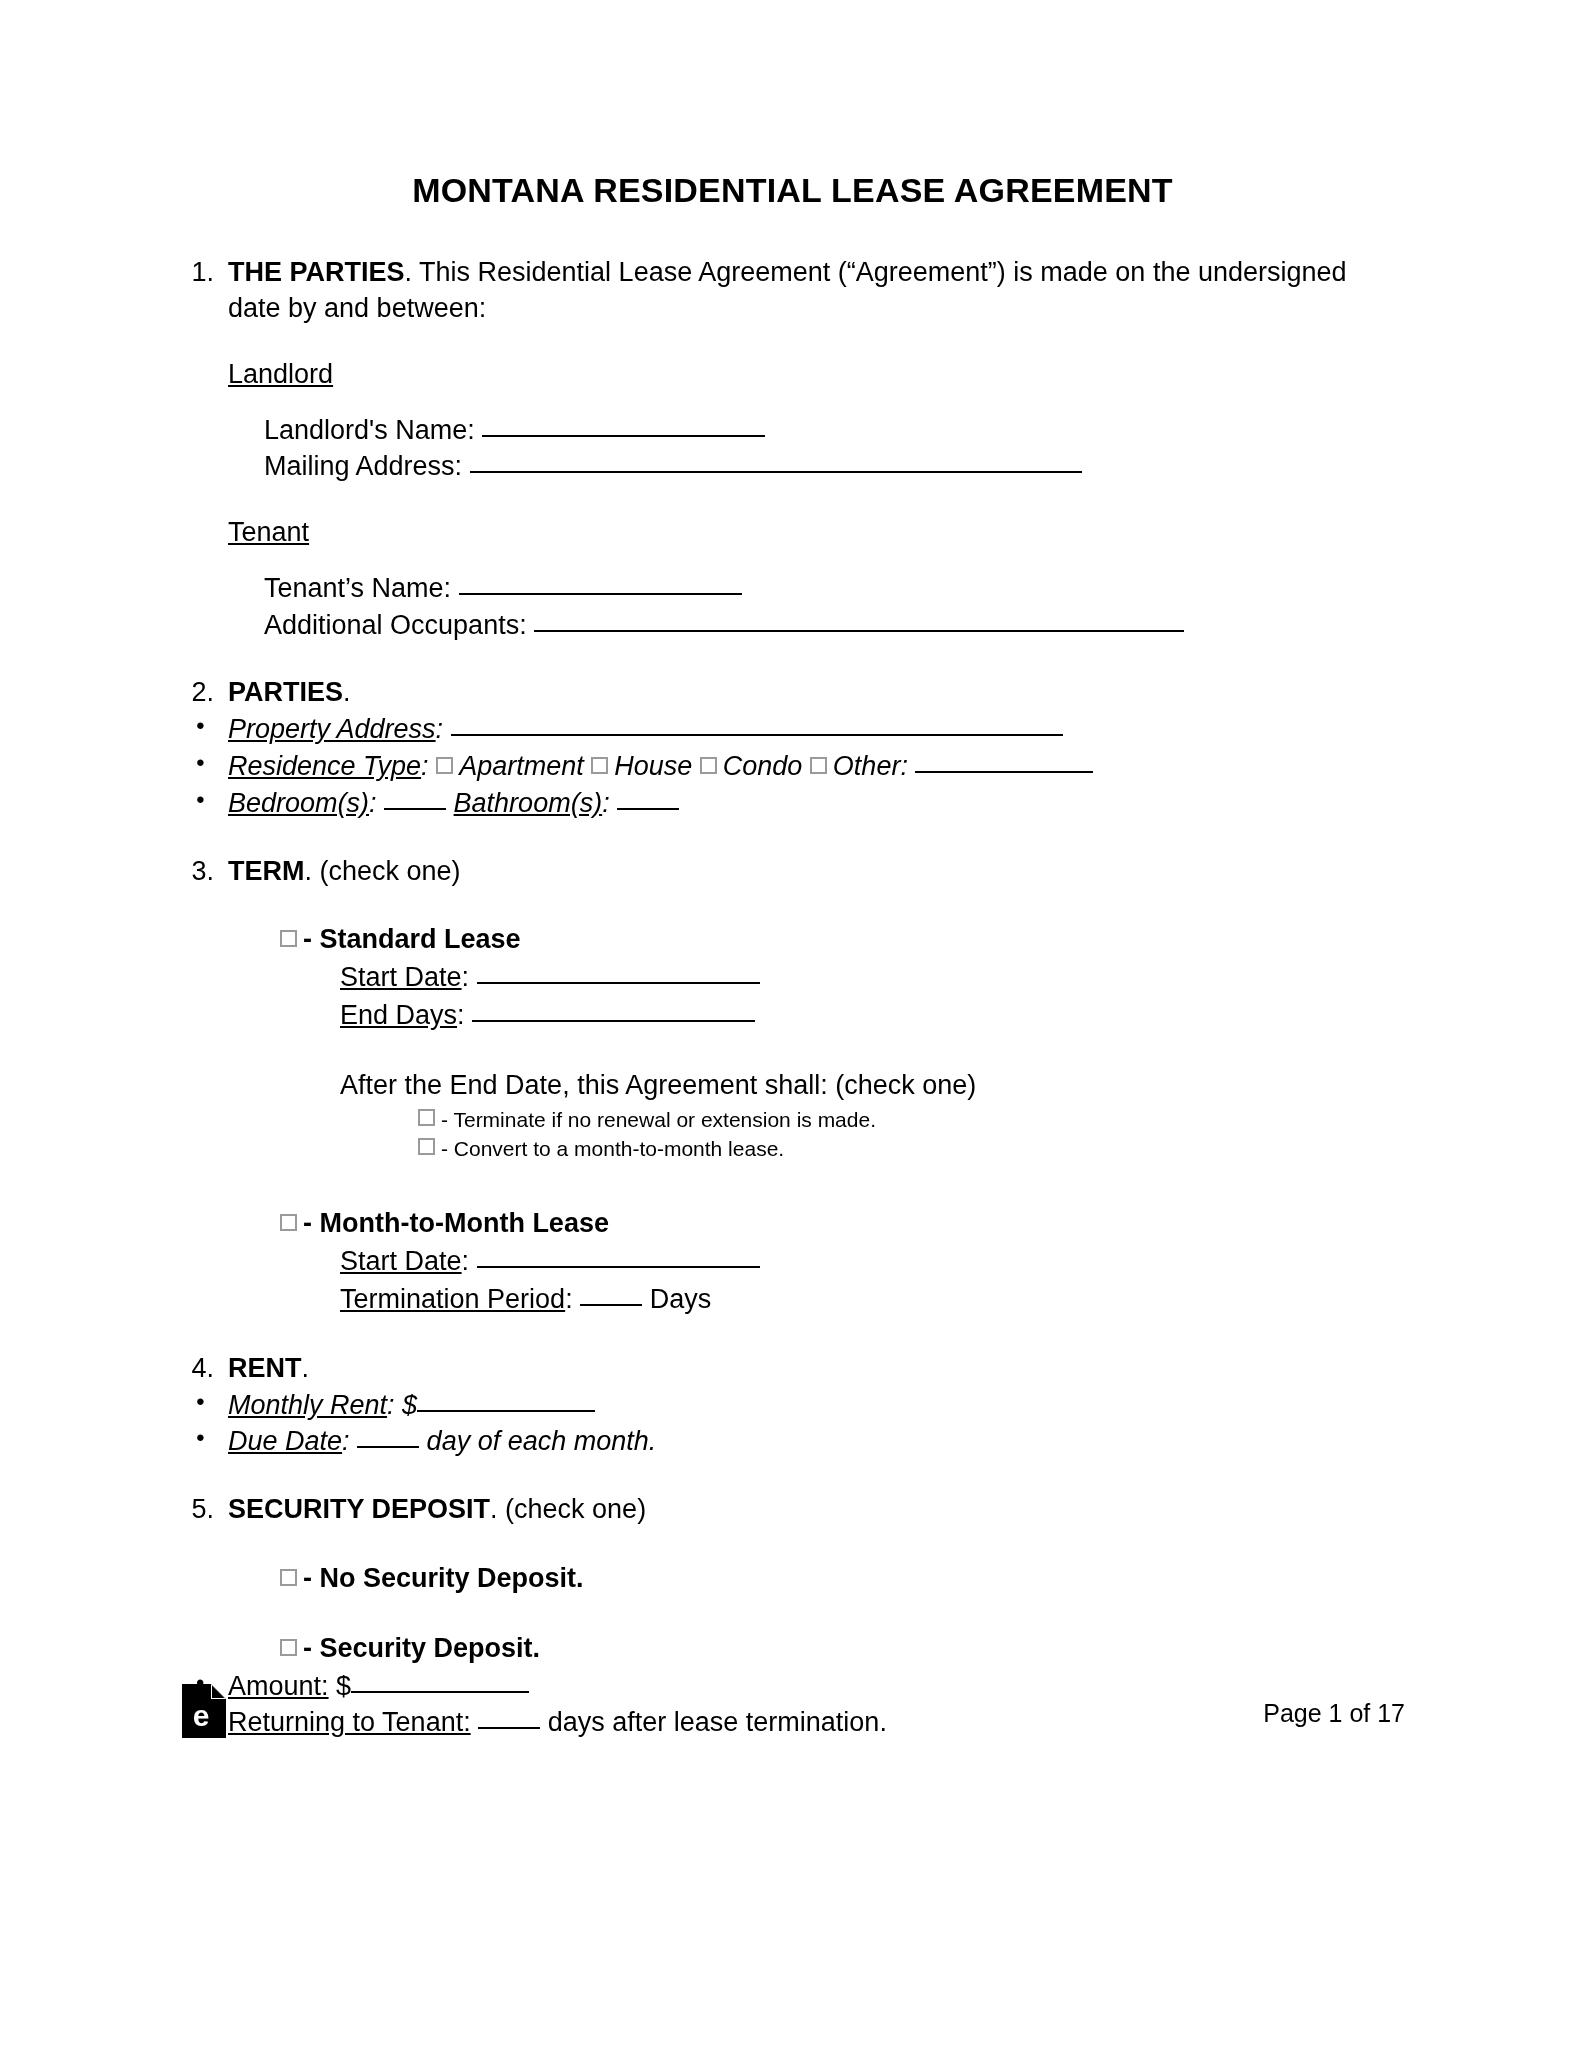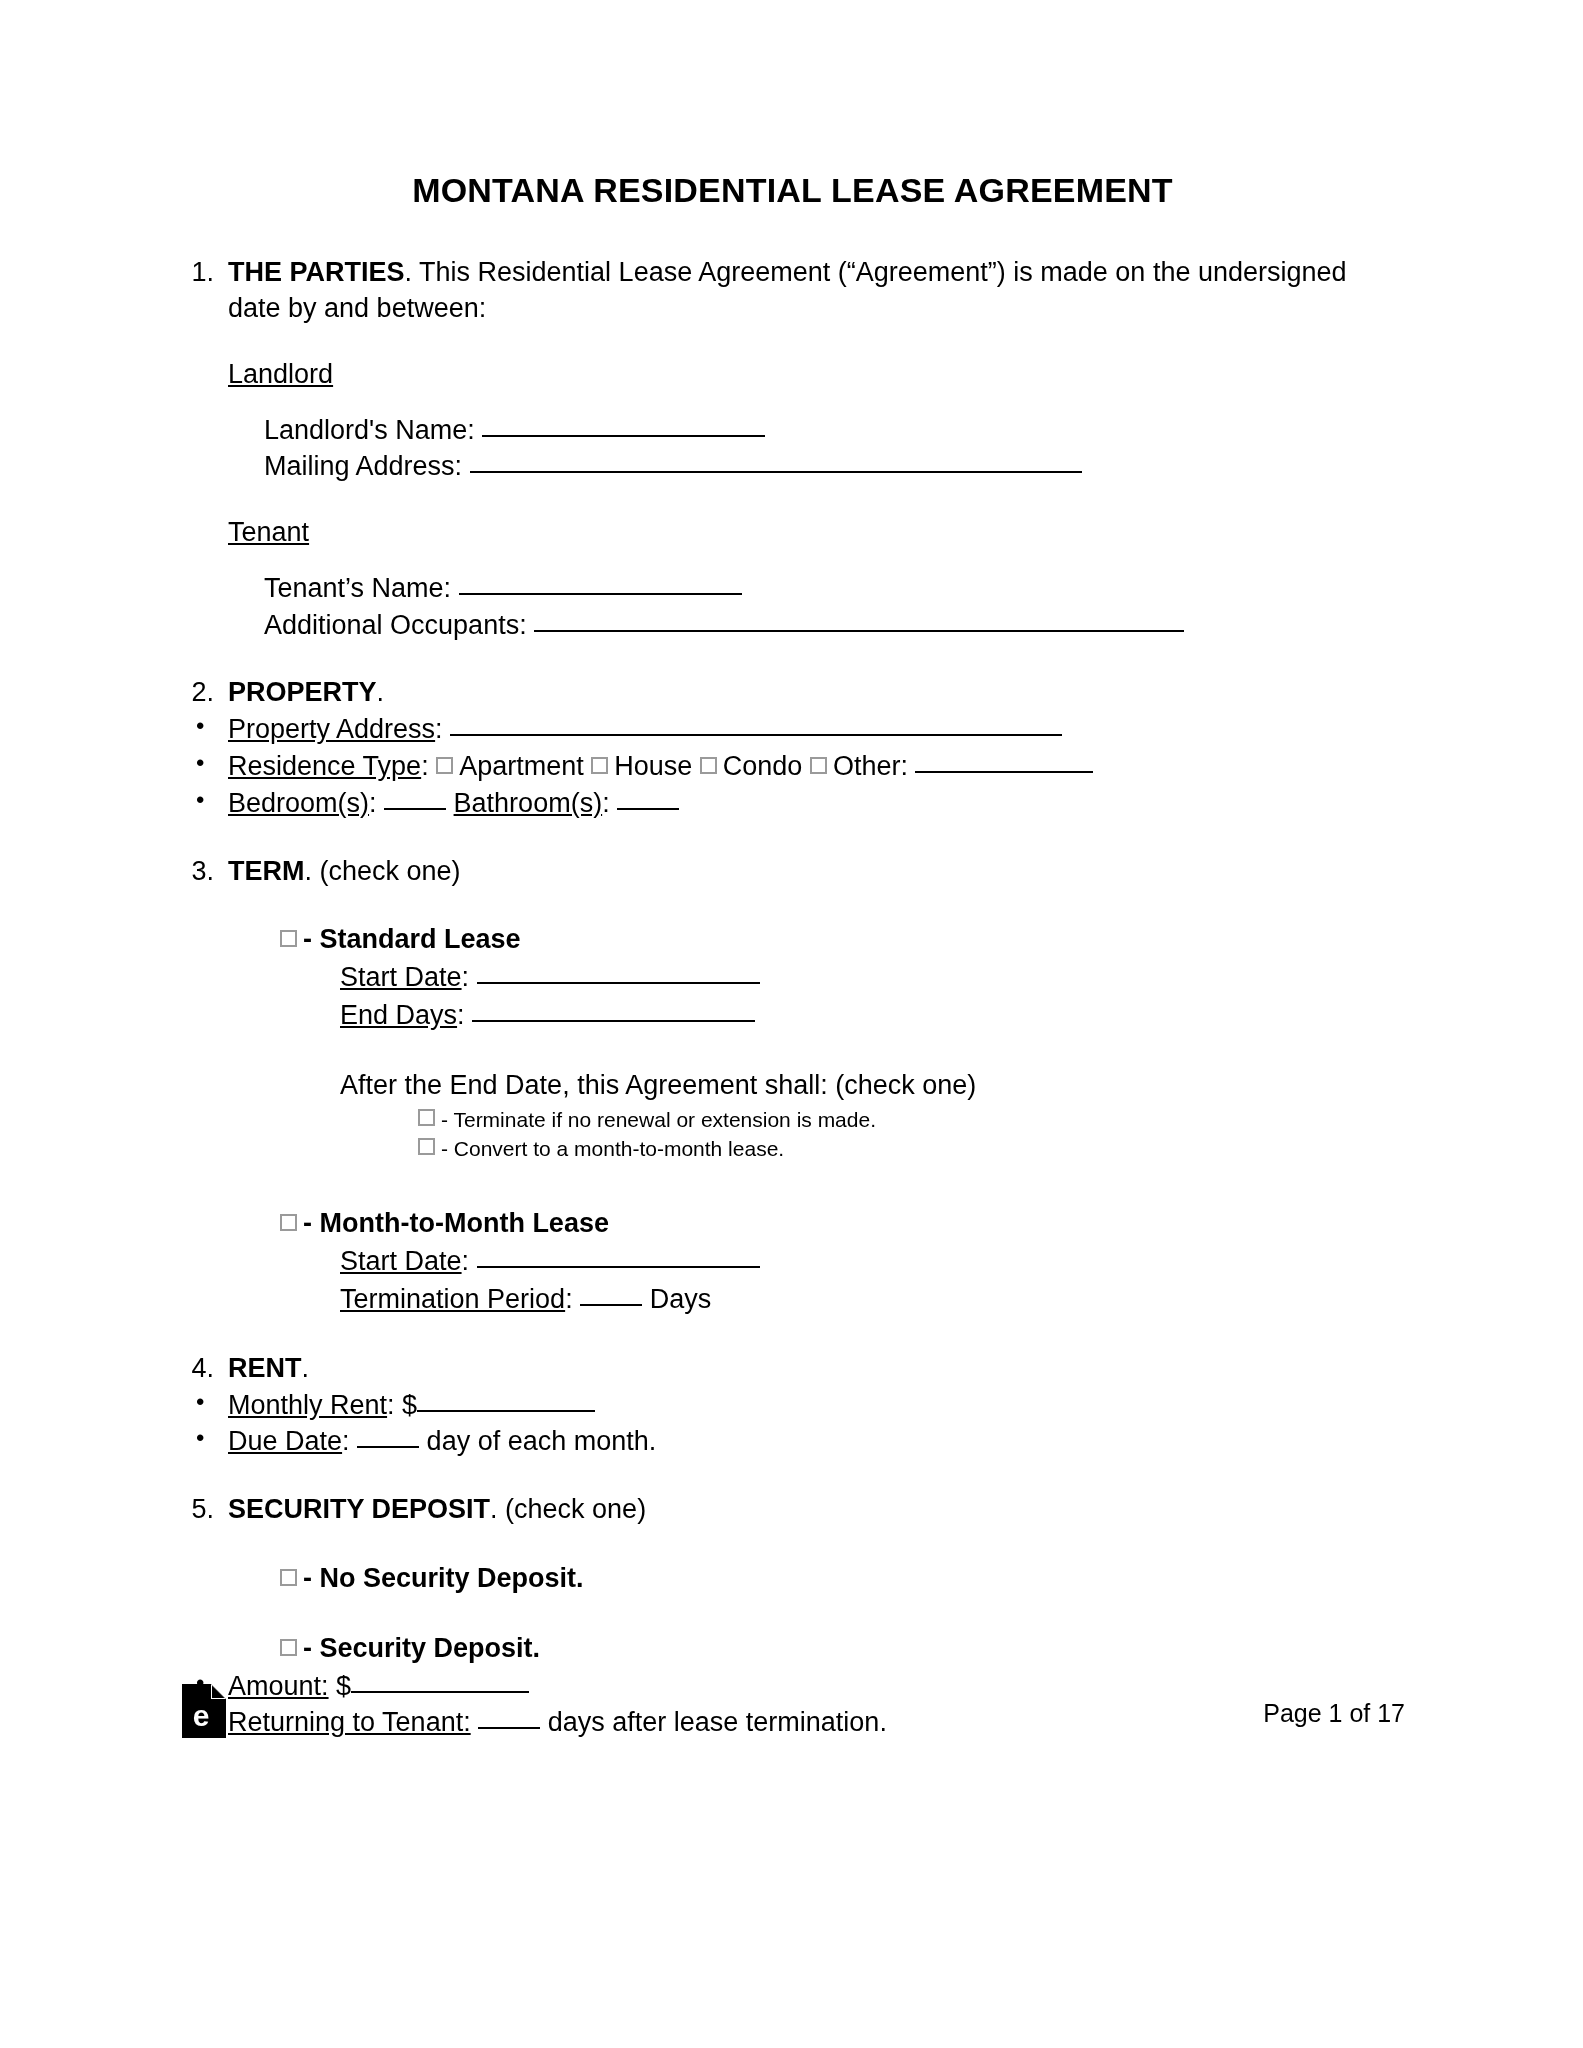--- a/index.html
+++ b/index.html
@@ -98,21 +98,21 @@
     line-height: 1.36;
     white-space: nowrap;
   }
   ul.bul > li:before {
     content: "\2022";
     position: absolute;
     left: 16px;
     top: -1px;
     font-size: 24px;
   }
-  .bul-l1 { margin-left: 54px; }
+  .bul-l1 { margin-left: 54px; font-style: italic; }
   .bul-l2 { margin-left: 124px; }
 
   
   .cbx {
     display: inline-block;
     width: 17px;
     height: 17px;
     border: 2px solid #9a9a9a;
     box-sizing: border-box;
     vertical-align: 1px;
@@ -190,21 +190,21 @@
 
     <div class="field-block">
       <div class="field-line"><span>Tenant’s Name:</span> <span class="blank blank-m"></span></div>
       <div class="field-line"><span>Additional Occupants:</span> <span class="blank blank-xxl"></span></div>
     </div>
 
     <div class="spacer-md"></div>
 
     <div class="clause">
       <span class="clause-num">2.</span>
-      <span class="clause-body"><b>PROPERTY</b><span>.</span></span>
+      <span class="clause-body"><b>PARTIES</b><span>.</span></span>
     </div>
 
     <ul class="bul bul-l1">
       <li><span class="u">Property Address</span>: <span class="blank blank-xl"></span></li>
       <li><span class="u">Residence Type</span>: <span class="cbx"></span><span>Apartment</span> <span class="cbx"></span><span>House</span> <span class="cbx"></span><span>Condo</span> <span class="cbx"></span><span>Other:</span> <span class="blank blank-s"></span></li>
       <li><span class="u">Bedroom(s)</span>: <span class="blank blank-xs"></span> <span class="u">Bathroom(s)</span>: <span class="blank blank-xs"></span></li>
     </ul>
 
     <div class="spacer-md"></div>
 

